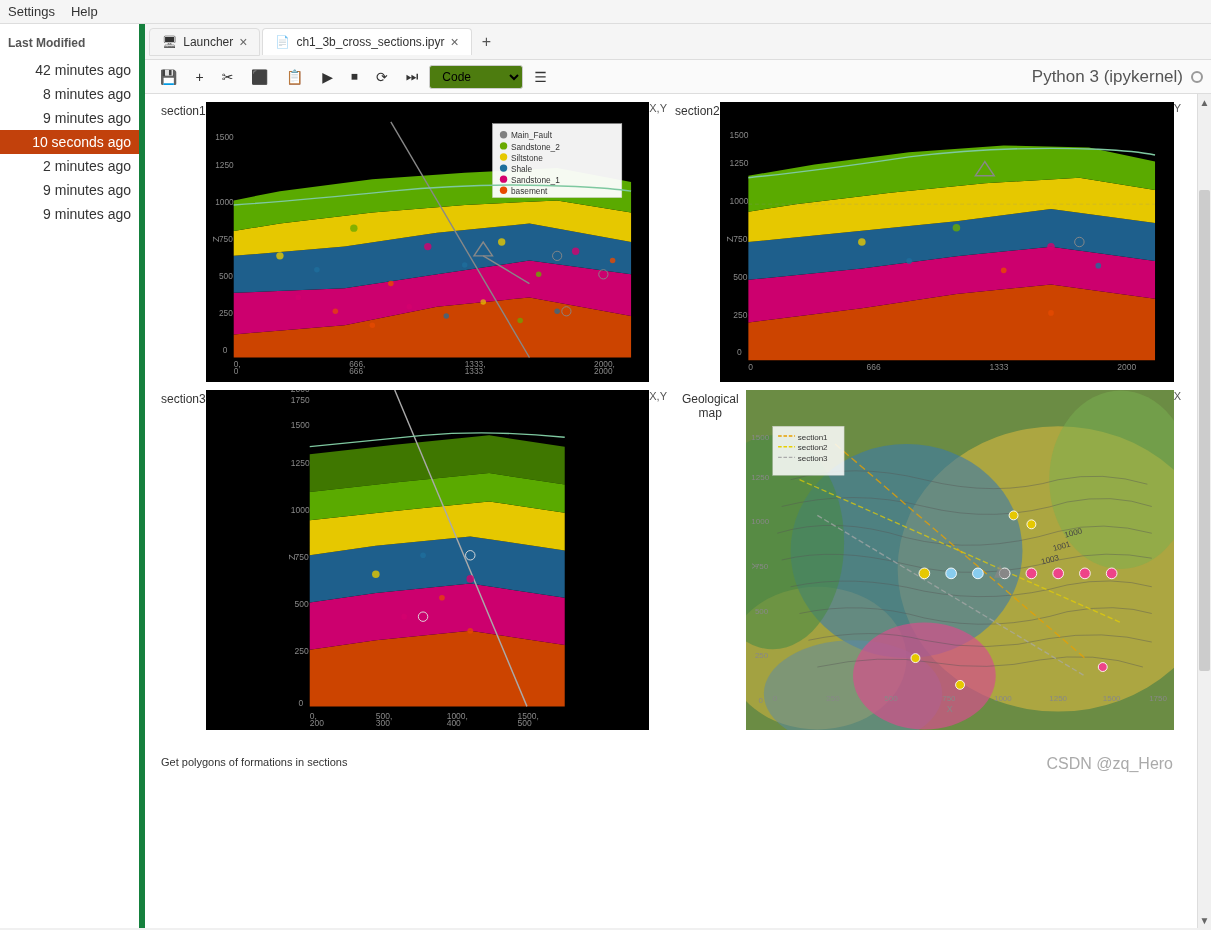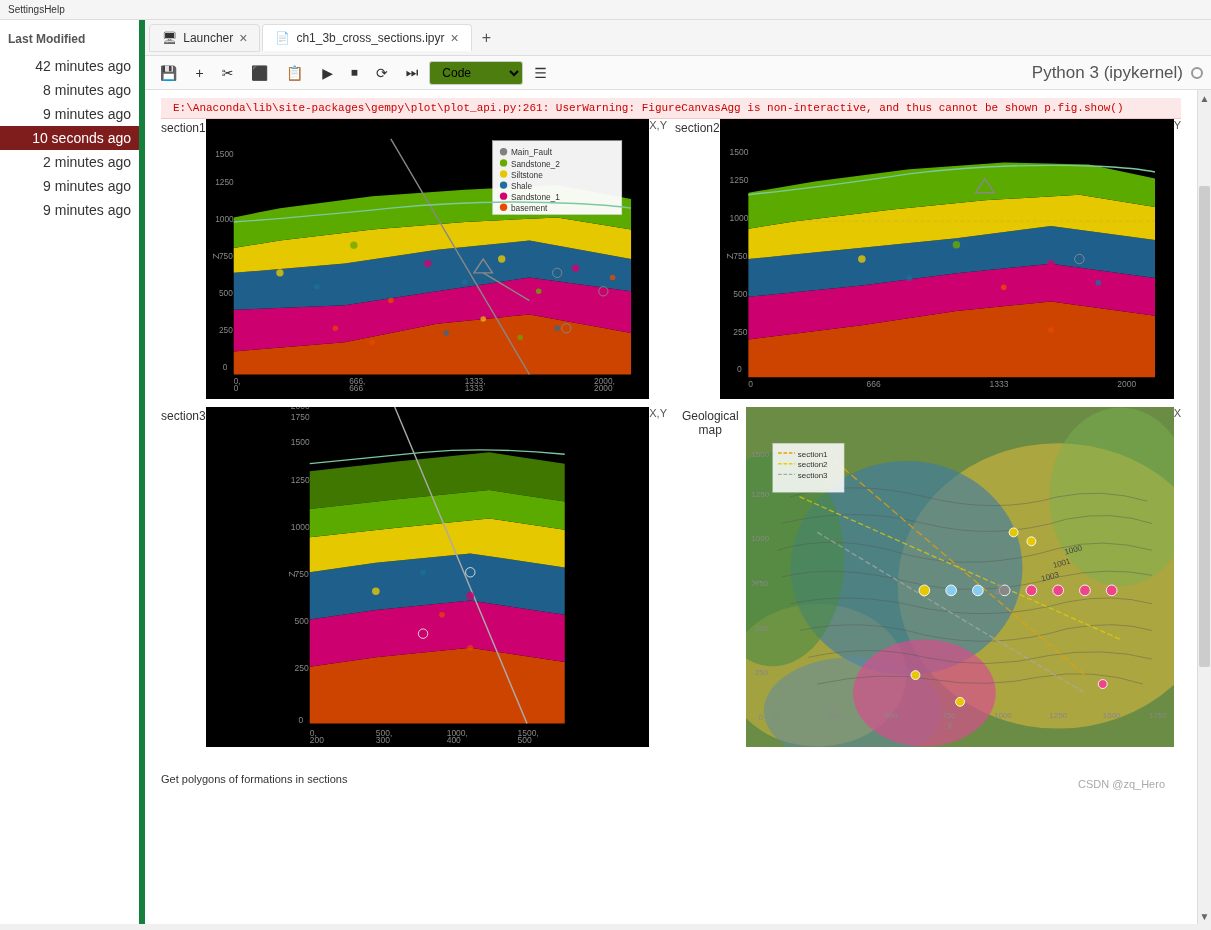--- a/index.html
+++ b/index.html
@@ -1,29 +1,29 @@
 <!DOCTYPE html>
 <html><head>
   <meta charset="utf-8">
   <style>
     * { margin: 0; padding: 0; box-sizing: border-box; }
     body { font-family: -apple-system, BlinkMacSystemFont, 'Segoe UI', sans-serif; font-size: 13px; background: #f0f0f0; width: 1211px; height: 930px; overflow: hidden; }
 
     
-    .menu-bar { display: flex; padding: 4px 8px; background: #f5f5f5; border-bottom: 1px solid #ddd; font-size: 10px; }
+    .menu-bar { display: flex; gap: 16px; padding: 4px 8px; background: #f5f5f5; border-bottom: 1px solid #ddd; font-size: 13px; }
     .menu-item { cursor: pointer; color: #333; }
 
     
     .app-layout { display: flex; height: calc(930px - 26px); }
 
     
     .sidebar { width: 145px; background: #fff; border-right: 6px solid #15803d; flex-shrink: 0; padding: 8px 0; }
     .sidebar-header { font-size: 12px; color: #555; padding: 4px 8px 8px 8px; font-weight: 600; }
     .sidebar-item { padding: 4px 8px; font-size: 14px; color: #333; cursor: pointer; text-align: right; }
-    .sidebar-item.active { background: #7f1d1d; color: #fff; }
+    .sidebar-item.active { background: #c2410c; color: #fff; }
 
     
     .notebook-area { flex: 1; display: flex; flex-direction: column; overflow: hidden; background: #fff; }
 
     
     .tab-bar { display: flex; align-items: center; background: #f5f5f5; border-bottom: 1px solid #ddd; min-height: 36px; padding: 0 4px; gap: 2px; }
     .tab { display: flex; align-items: center; padding: 6px 12px; background: #fff; border: 1px solid #ddd; border-bottom: none; border-radius: 4px 4px 0 0; font-size: 12px; cursor: pointer; gap: 6px; color: #333; }
     .tab.inactive { background: #f5f5f5; border-bottom: 1px solid #ddd; }
     .tab-close { cursor: pointer; color: #666; font-size: 14px; line-height: 1; }
     .tab-add { padding: 4px 8px; cursor: pointer; font-size: 16px; color: #555; background: none; border: none; }
@@ -122,22 +122,20 @@
       <div class="toolbar-spacer"></div>
       <div class="toolbar-right">
         <span>Python 3 (ipykernel)</span>
         <div class="kernel-circle"></div>
       </div>
     </div>
 
     <div style="display:flex; flex:1; overflow:hidden;">
       <div class="content-area">
 
-        <div class="warning-bar">E:\Anaconda\lib\site-packages\gempy\plot\plot_api.py:261: UserWarning: FigureCanvasAgg is non-interactive, and thus cannot be shown
-  p.fig.show()</div>
 
         <div class="plots-grid">
 
           <div class="plot-wrapper">
             <div class="plot-title-bar">section1</div>
             <svg class="geology-svg" viewBox="0 0 480 280" xmlns="http://www.w3.org/2000/svg" style="background:#000;">
 
               <text x="14" y="140" fill="#888" font-size="10" transform="rotate(-90,14,140)">Z</text>
 
               <text x="18" y="260" fill="#888" font-size="9">0</text>
@@ -390,21 +388,21 @@
               <text x="6" y="80" fill="#888" font-size="9">1250</text>
               <text x="6" y="35" fill="#888" font-size="9">1500</text>
             </svg>
             <div style="text-align:center; font-size:11px; color:#555; background:#fff;">X</div>
           </div>
 
         </div>
 
         <div style="padding: 8px 0 4px 0; position:relative;">
           <span class="bottom-text">Get polygons of formations in sections</span>
-          <span style="position:absolute; right:16px; bottom:0; font-size:11px; color:#aaa;">CSDN @zq_Hero</span>
+          <span style="position:absolute; right:8px; bottom:0; font-size:16px; color:#aaa;">CSDN @zq_Hero</span>
         </div>
 
       </div>
 
       <div class="right-scrollbar">
         <div class="scrollbar-arrow">▲</div>
         <div class="scrollbar-track">
           <div class="scrollbar-thumb"></div>
         </div>
         <div class="scrollbar-arrow">▼</div>

